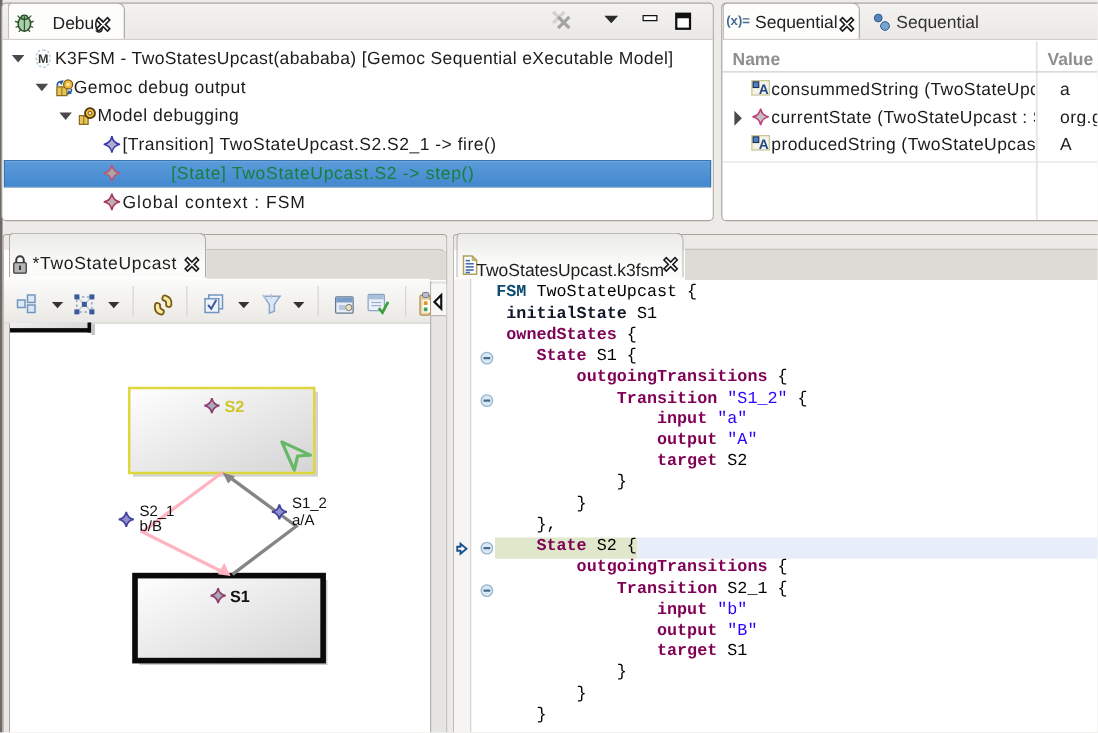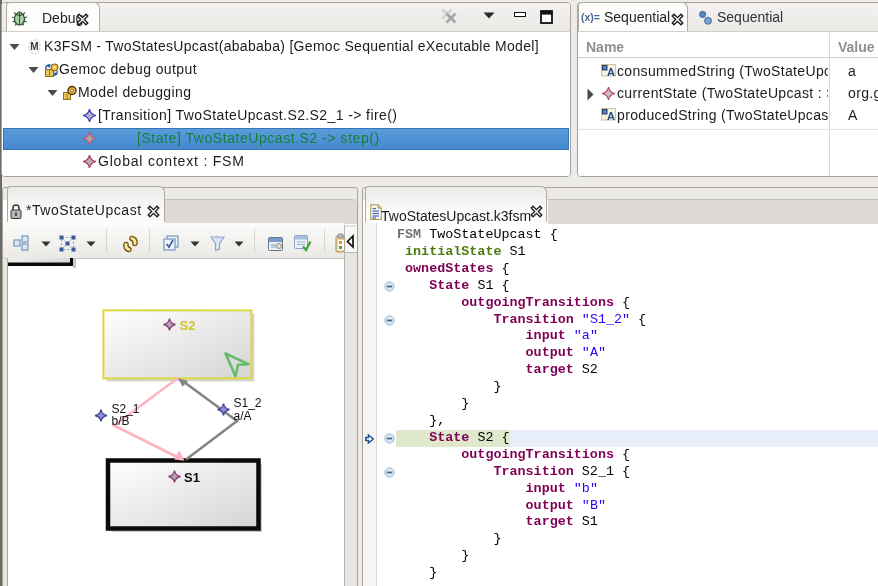--- a/index.html
+++ b/index.html
@@ -357,22 +357,22 @@
     <svg class="abs" style="left:384px;top:432.84999999999997px;" width="11" height="11" viewBox="0 0 11 11">
       <circle cx="5.5" cy="5.5" r="4.6" fill="#d8e9f6" stroke="#9ab4cc" stroke-width="1"></circle>
       <line x1="2.8" y1="5.5" x2="8.2" y2="5.5" stroke="#4a6a8a" stroke-width="1.8"></line>
     </svg>
     <svg class="abs" style="left:384px;top:466.6499999999999px;" width="11" height="11" viewBox="0 0 11 11">
       <circle cx="5.5" cy="5.5" r="4.6" fill="#d8e9f6" stroke="#9ab4cc" stroke-width="1"></circle>
       <line x1="2.8" y1="5.5" x2="8.2" y2="5.5" stroke="#4a6a8a" stroke-width="1.8"></line>
     </svg>
   </div>
 
-<pre id="code" class="abs" style="left:397px;top:227px;font-family:'Liberation Mono',monospace;font-size:13.4px;line-height:16.9px;color:#000;"><b style="color:#737373">FSM</b> TwoStateUpcast {
- <b style="color:#4d7c0f">initialState</b> S1
+<pre id="code" class="abs" style="left:397px;top:227px;font-family:'Liberation Mono',monospace;font-size:13.4px;line-height:16.9px;color:#000;"><b style="color:#0c4a6e">FSM</b> TwoStateUpcast {
+ <b style="color:#0f172a">initialState</b> S1
  <b style="color:#7f0055">ownedStates</b> {
     <b style="color:#7f0055">State</b> S1 {
         <b style="color:#7f0055">outgoingTransitions</b> {
             <b style="color:#7f0055">Transition</b> <span style="color:#2a00ff">"S1_2"</span> {
                 <b style="color:#7f0055">input</b> <span style="color:#2a00ff">"a"</span>
                 <b style="color:#7f0055">output</b> <span style="color:#2a00ff">"A"</span>
                 <b style="color:#7f0055">target</b> S2
             }
         }
     },

